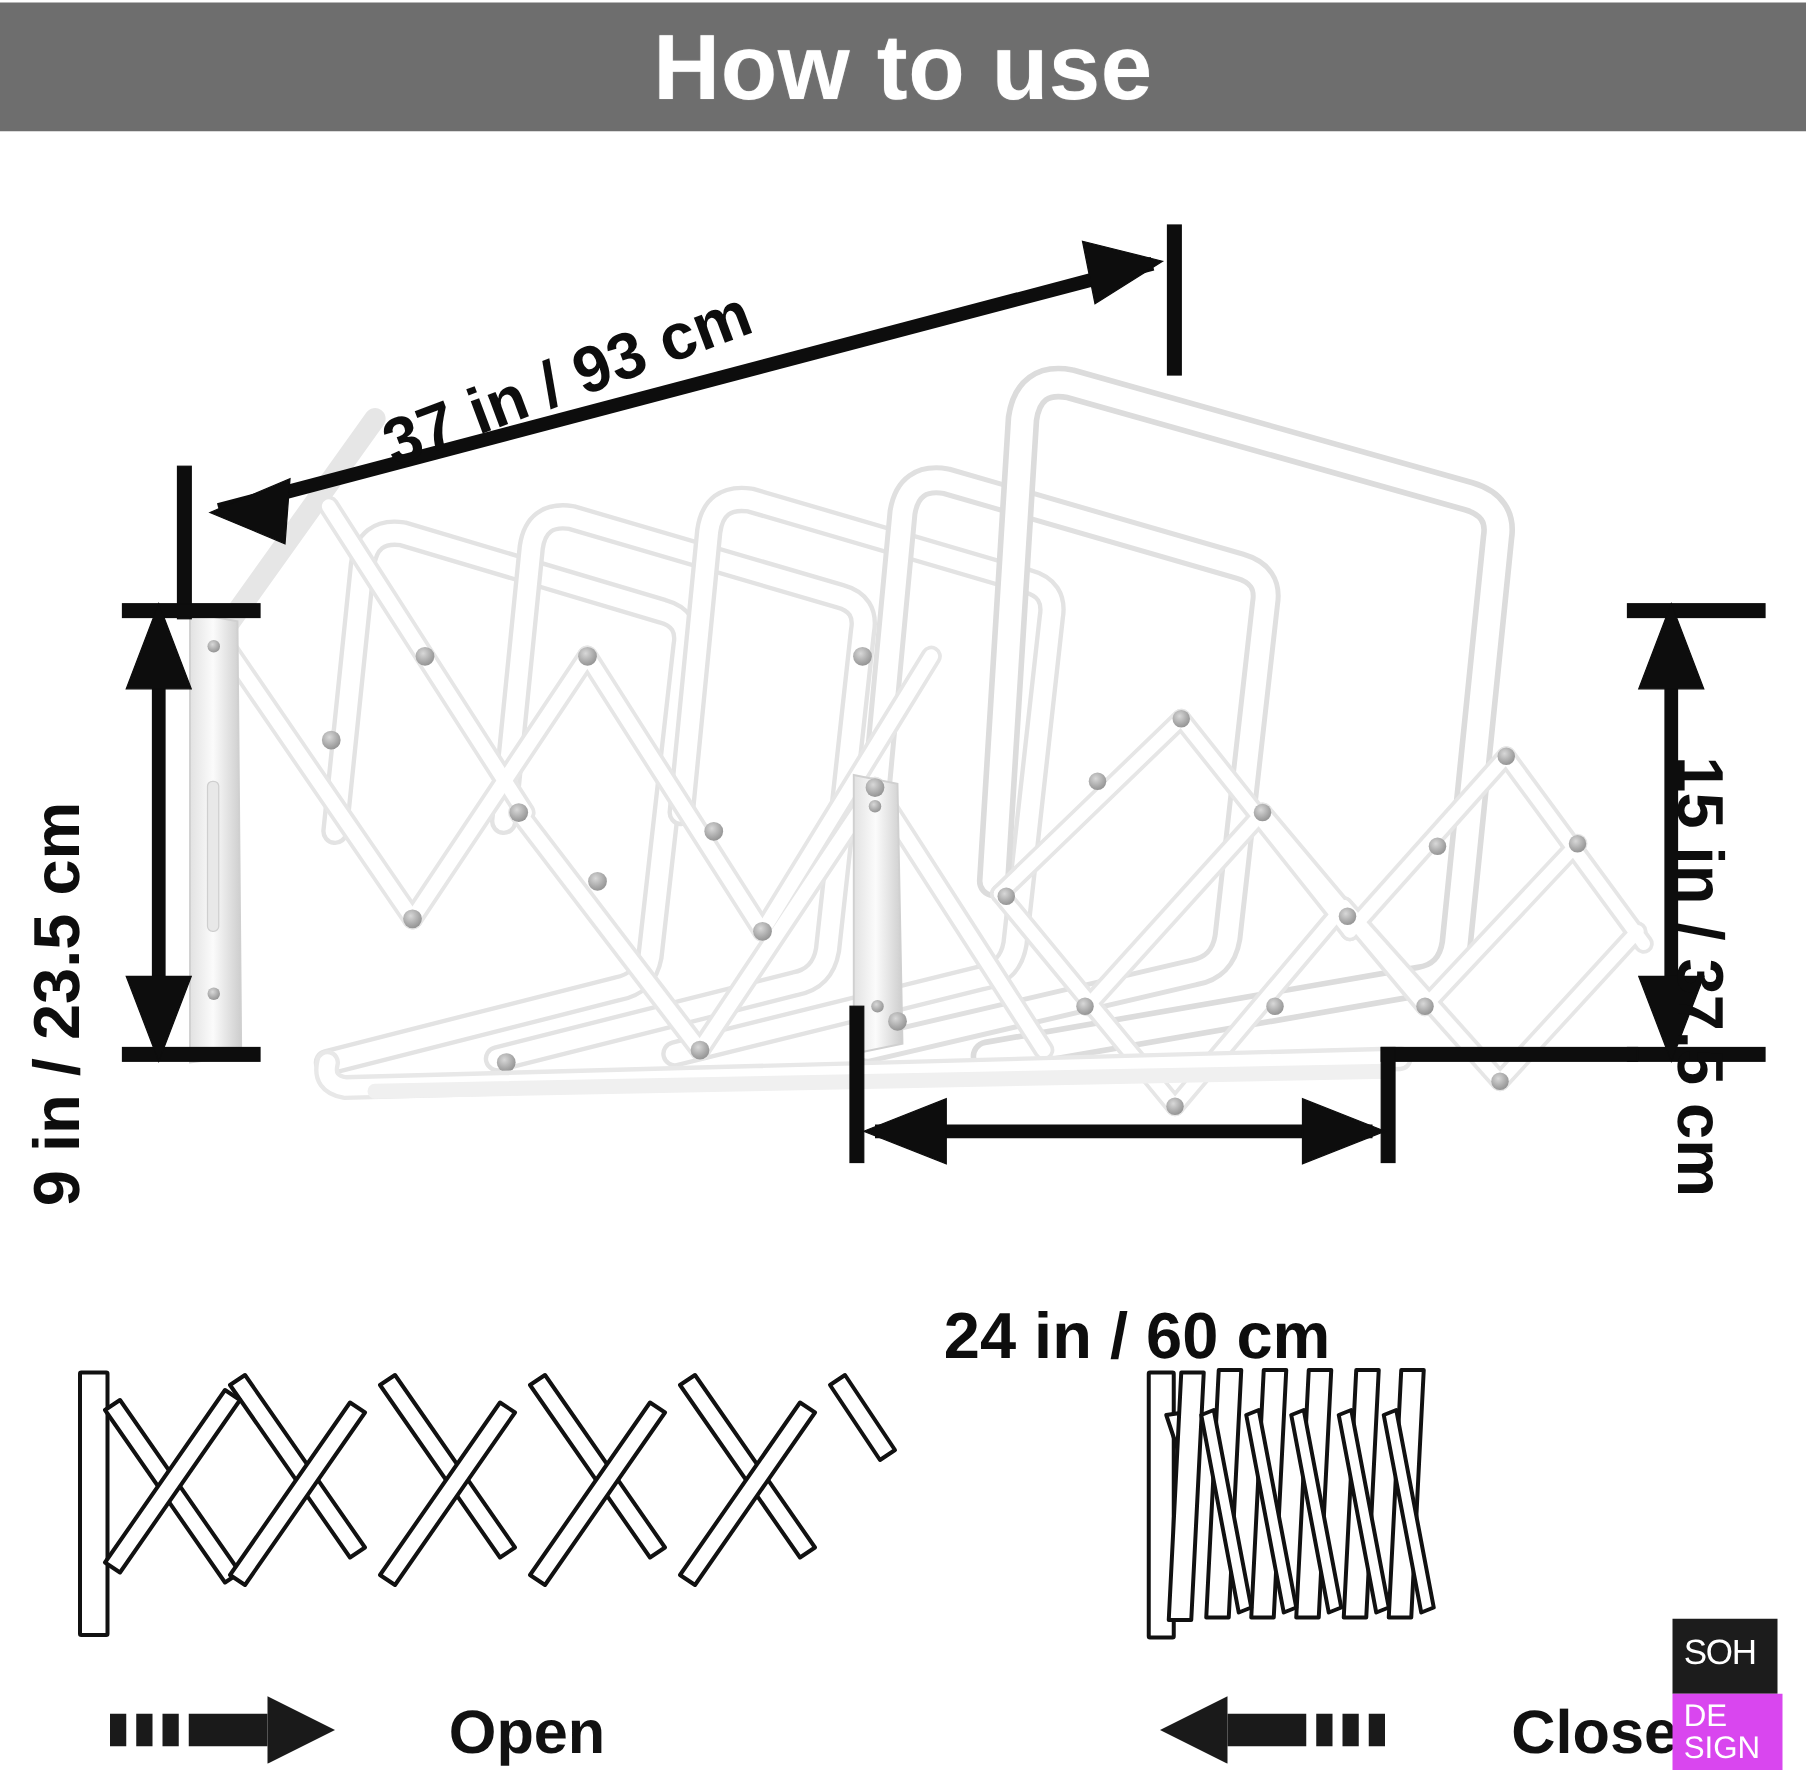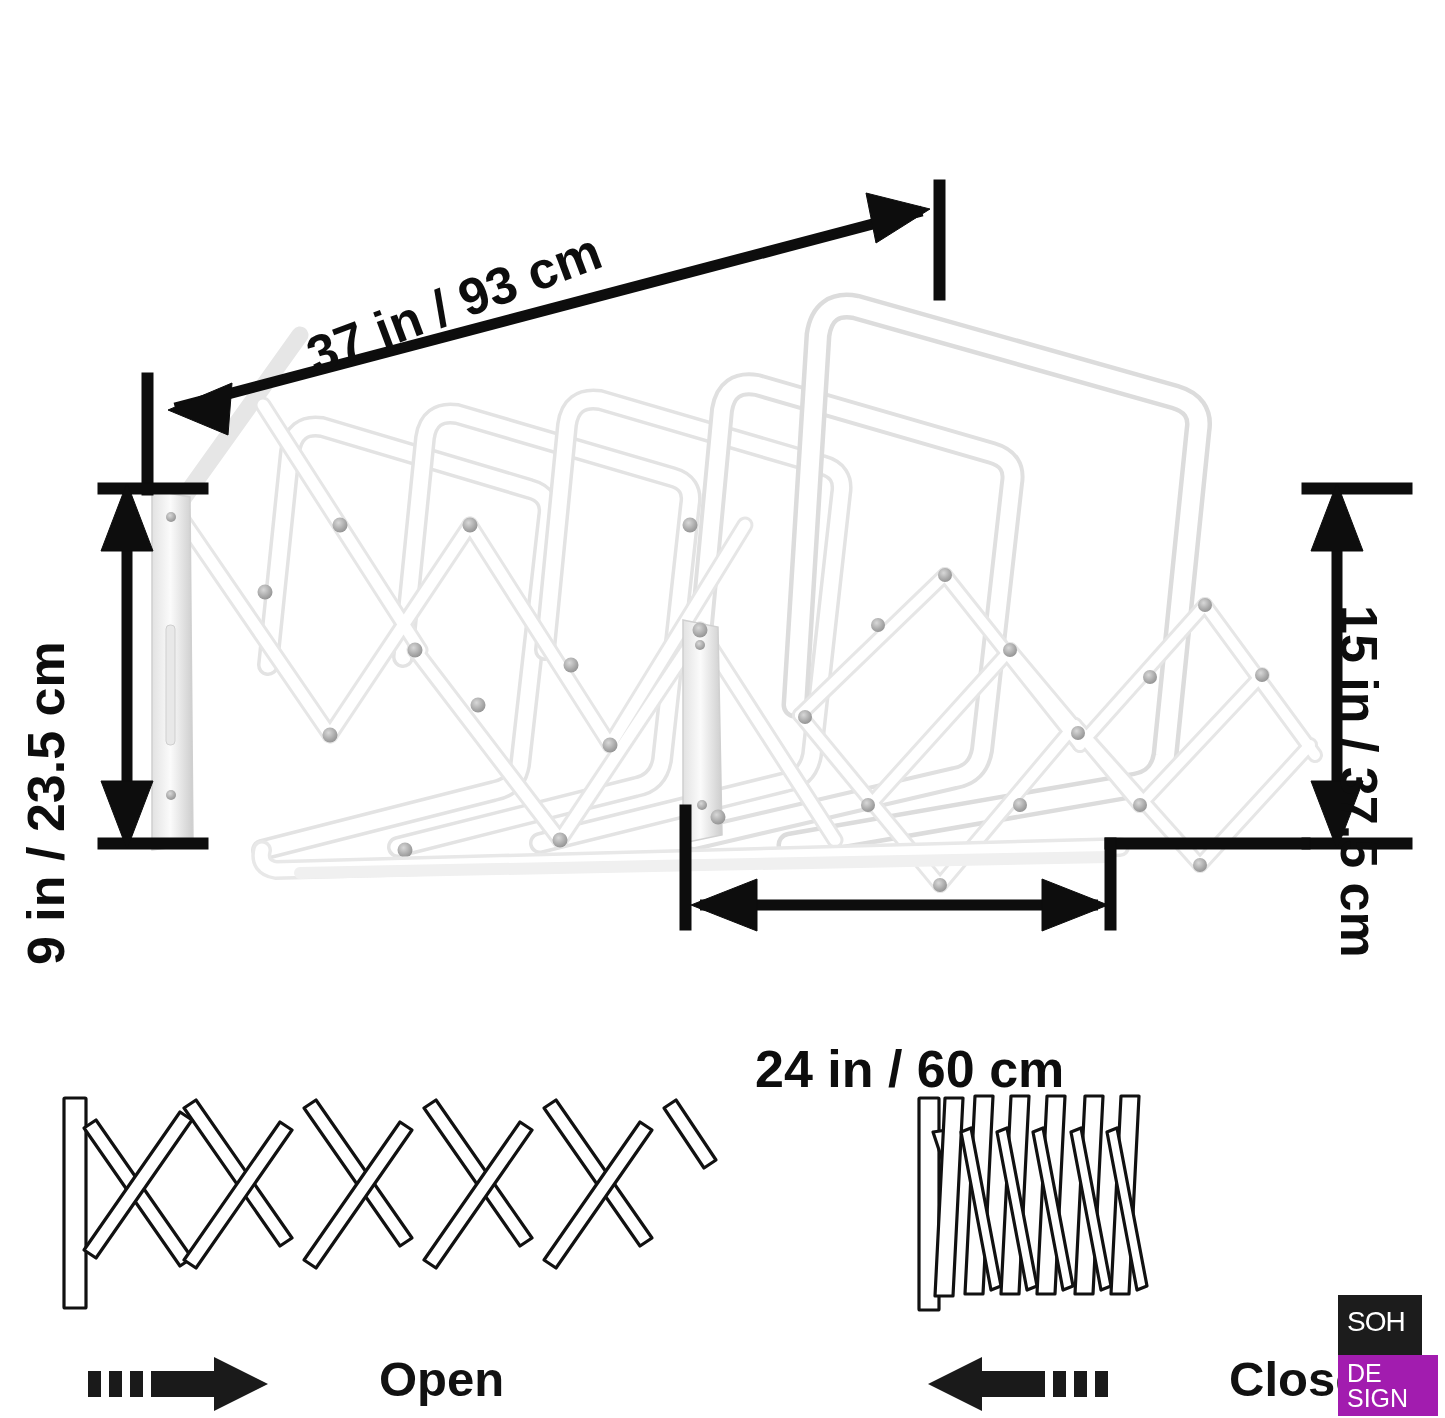--- a/index.html
+++ b/index.html
@@ -94,22 +94,22 @@
     width: 660px; height: 230px;
   }
   #closed-figure {
     position: absolute;
     left: 915px; top: 30px;
     width: 310px; height: 230px;
   }
   .state-row {
     position: absolute;
     display: flex;
-    align-items: flex-start;
-    gap: 26px;
+    align-items: flex-end;
+    gap: 6px;
     padding-left: 20px;
   }
   #open-row  { left: 68px;  top: 1355px; }
   #closed-row{ left: 908px; top: 1355px; }
   .state-label {
     font-family: "Liberation Sans", sans-serif;
     font-weight: bold;
     font-size: 49px;
     color: #111111;
     line-height: 1;
@@ -121,40 +121,43 @@
     position: absolute;
     left: 1338px; top: 1295px;
     width: 84px; height: 121px;
   }
   #logo-top {
     width: 84px; height: 60px;
     background: #1c1c1c;
     position: relative;
   }
   #logo-bottom {
-    width: 100px; height: 61px;
-    background: #a21caf;
+    width: 88px; height: 61px;
+    background: #d946ef;
     position: relative;
   }
   .logo-text {
     position: absolute;
     color: #ffffff;
     font-family: "Liberation Sans", sans-serif;
     font-weight: 300;
     line-height: 1;
   }
   #logo-soh { left: 9px; top: 13px; font-size: 28px; letter-spacing: -1px; }
   #logo-de  { left: 9px; top: 6px;  font-size: 25px; letter-spacing: 0px; }
   #logo-sign{ left: 9px; top: 31px; font-size: 25px; letter-spacing: 0px; }
 </style>
 </head>
 <body>
 
 <div id="page">
 
+  <div id="header-banner">
+    <div id="header-title">How to use</div>
+  </div>
 
   <div id="main-figure">
     <svg width="1445" height="920" viewBox="0 0 1445 920">
       <defs>
         <linearGradient id="tubeg" x1="0" y1="0" x2="0" y2="1">
           <stop offset="0%" stop-color="#ffffff"></stop>
           <stop offset="35%" stop-color="#ffffff"></stop>
           <stop offset="72%" stop-color="#ededed"></stop>
           <stop offset="100%" stop-color="#d2d2d2"></stop>
         </linearGradient>

